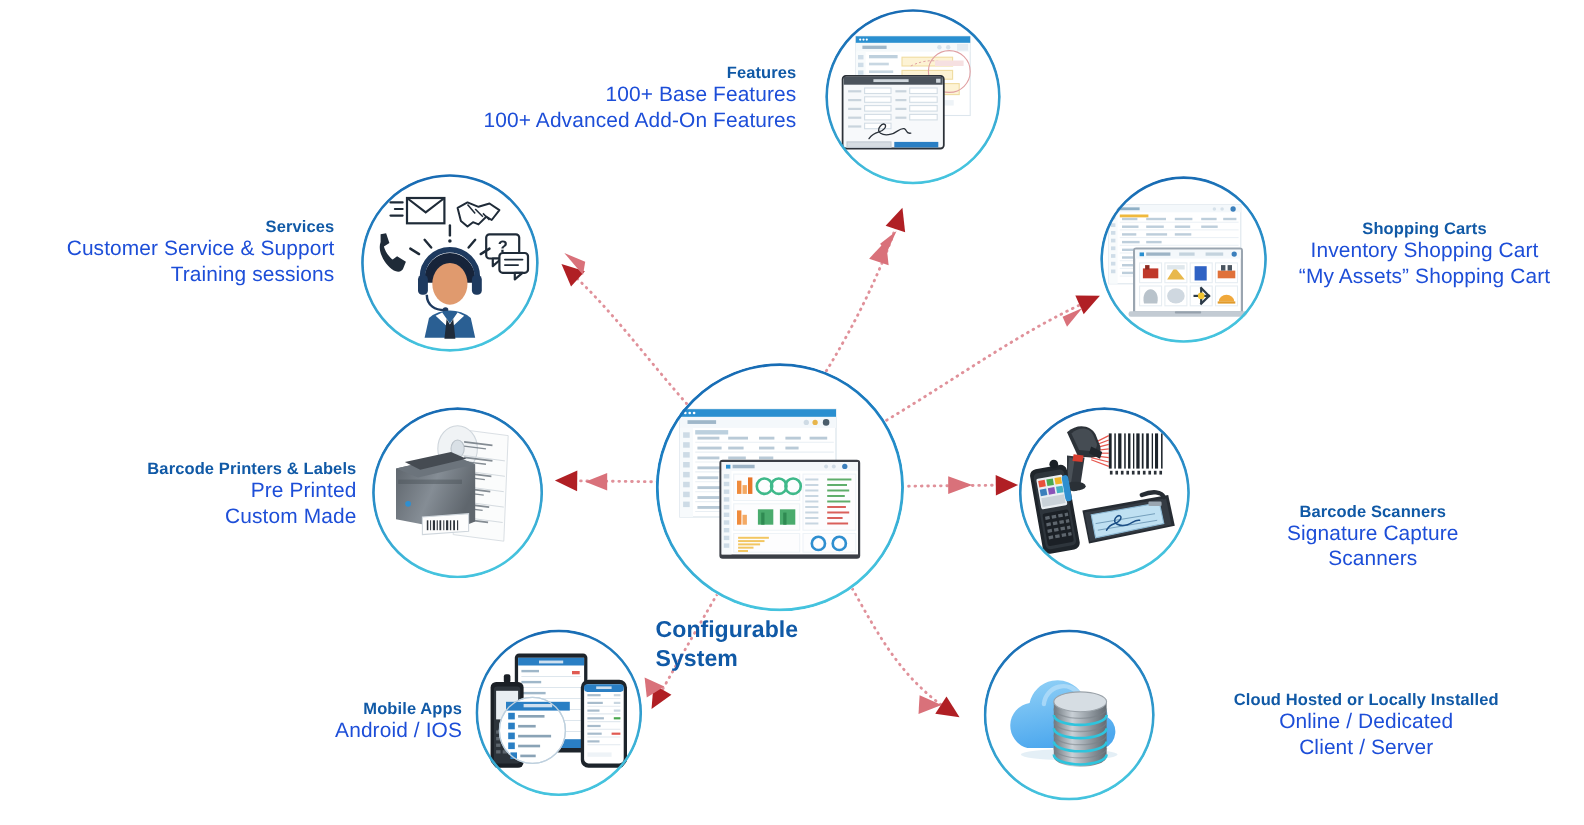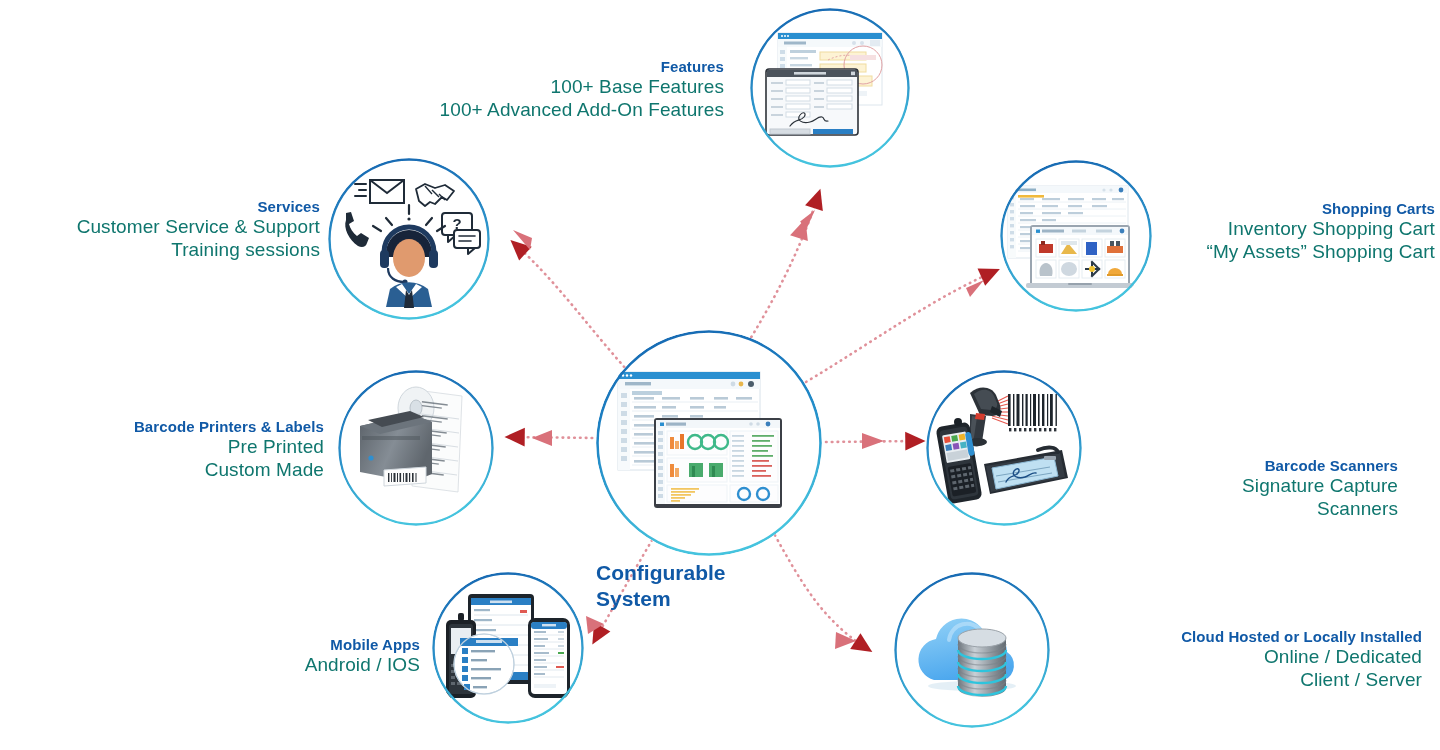--- a/index.html
+++ b/index.html
@@ -10,24 +10,24 @@
   }
   #stage{position:absolute;inset:0;}
   svg.layer{position:absolute;left:0;top:0;width:1440px;height:750px;pointer-events:none;}
 
   
   .label{position:absolute;line-height:1.20;}
   .label .title{
     font-weight:bold;font-size:15px;color:#1059a6;display:block;letter-spacing:.1px;
   }
   .label .sub{
-    font-size:19px;color:#0f766e;display:block;font-weight:normal;letter-spacing:.1px;
+    font-size:19px;color:#1d4ed8;display:block;font-weight:normal;letter-spacing:.1px;
   }
   .label.right-align{text-align:right;}
-  .label.left-align{text-align:right;}
+  .label.left-align{text-align:center;}
 
   .center-caption{
     position:absolute;text-align:left;line-height:1.22;
     font-weight:bold;font-size:21px;color:#1059a6;
   }
 
   
   .node{position:absolute;border-radius:50%;overflow:hidden;background:#fff;}
   .art{position:absolute;inset:0;}
 </style>
@@ -389,21 +389,21 @@
         <path d="M60,110 c0,10 8,14 16,14" fill="none" stroke="#1e3a5f" stroke-width="2.2"></path>
         <circle cx="77" cy="124" r="2.6" fill="#1e3a5f"></circle>
         <path d="M62,131 a30,30 0 0 1 38,0 l4,18 h-46 z" fill="#2a5f93"></path>
         <path d="M74,126 l7,10 l7,-10 l6,3 l-13,12 l-13,-12 z" fill="#ffffff"></path>
         <path d="M78,132 l3,5 l3,-5 l2,18 h-10 z" fill="#1f2b3a"></path>
       </g>
       <circle cx="81" cy="81" r="79.5" fill="none" stroke="url(#ringS)" stroke-width="2.4"></circle>
     </svg>
   </div>
 
-  <div class="label right-align" style="left:20px;top:198px;width:300px;text-align:right;">
+  <div class="label right-align" style="left:4px;top:198px;width:300px;text-align:right;">
     <span class="title">Services</span>
     <span class="sub">Customer Service &amp; Support</span>
     <span class="sub">Training sessions</span>
   </div>
 
   <div class="node" style="left:1000px;top:160px;width:152px;height:152px;">
     <svg class="art" viewBox="0 0 152 152">
       <defs>
         <linearGradient id="ringSC" x1="0" y1="0" x2="0.2" y2="1">
           <stop offset="0%" stop-color="#1565b0"></stop>

